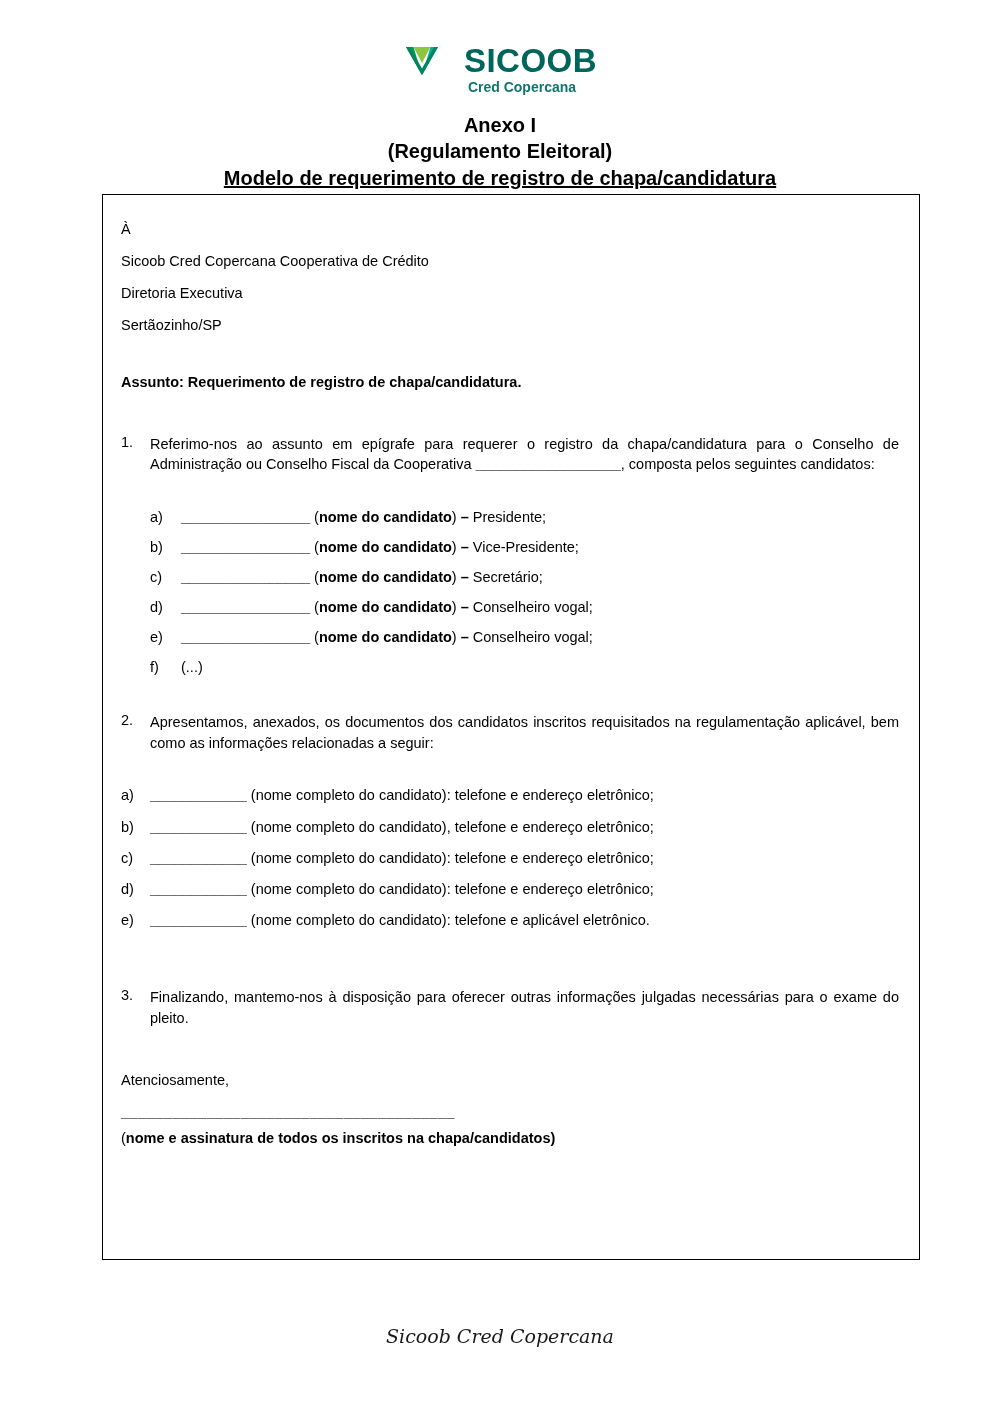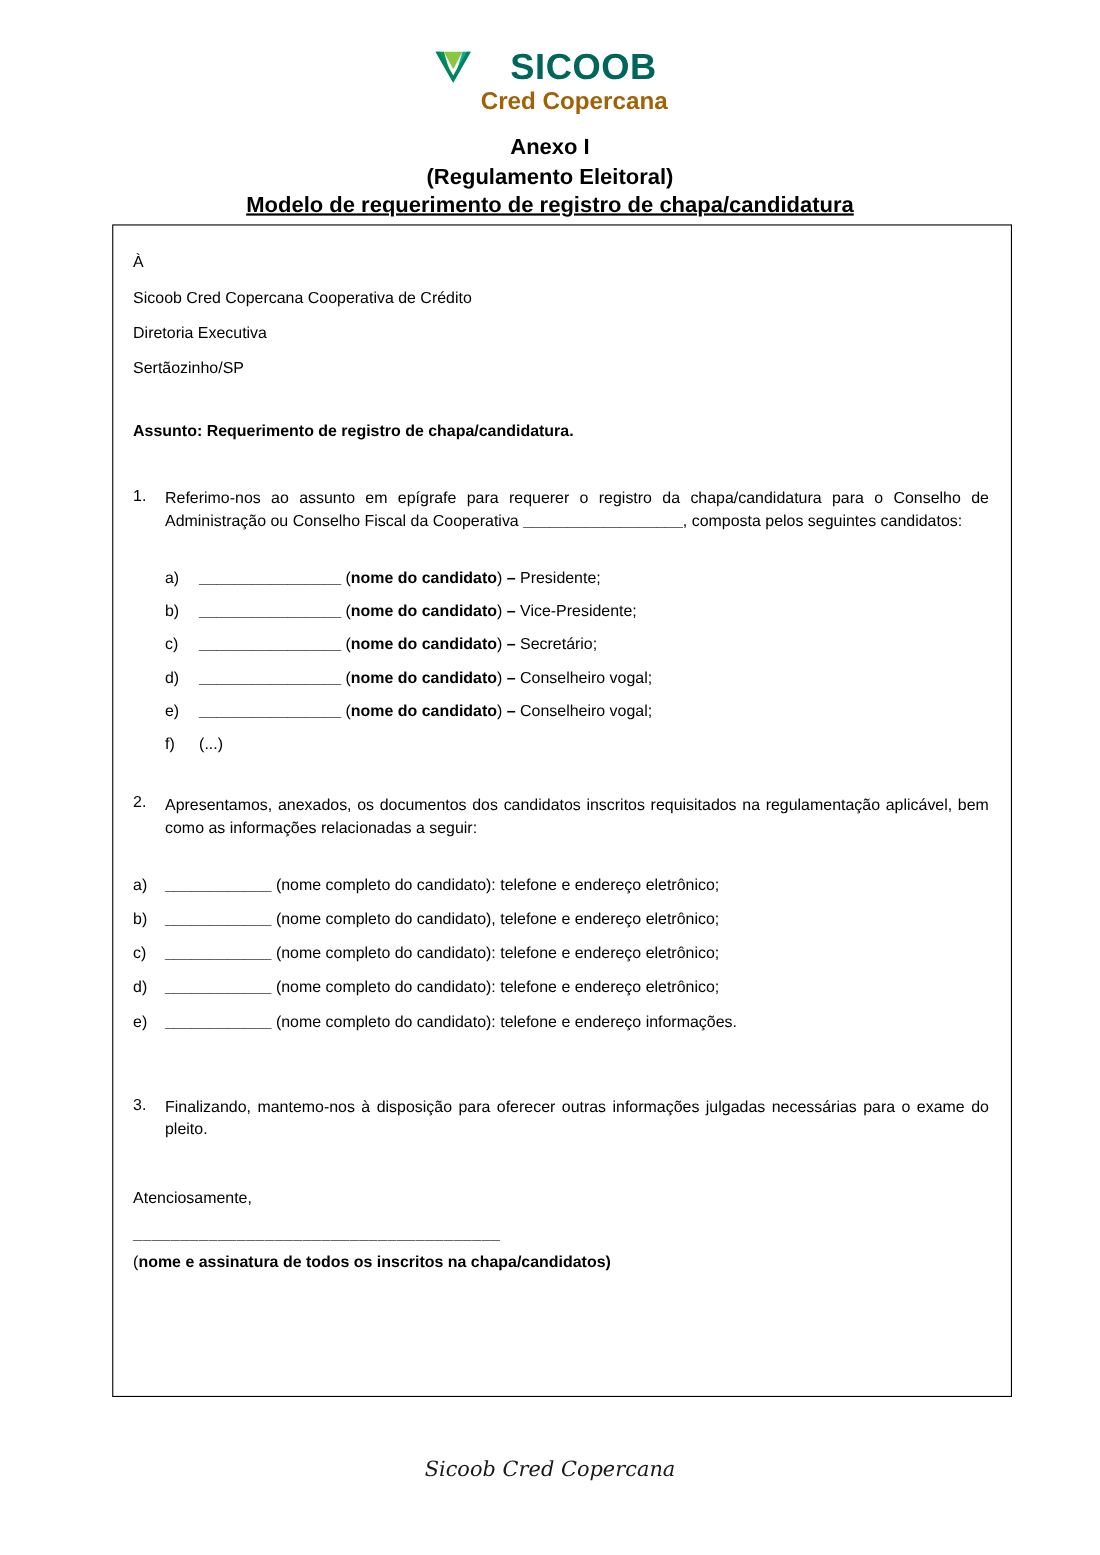--- a/index.html
+++ b/index.html
@@ -11,21 +11,21 @@
     position:relative;
   }
   .page { width:1000px; height:1414px; padding-top:44px; overflow:hidden; }
 
   
   .logo-row { display:flex; justify-content:center; }
   .logo { display:flex; align-items:flex-start; gap:6px; }
   .logo-mark { width:38px; height:32px; margin-top:2px; }
   .logo-text { display:flex; flex-direction:column; align-items:center; }
   .brand { font-size:33px; font-weight:bold; letter-spacing:0.5px; color:#00655B; line-height:1;margin-left:17px; }
-  .subbrand { font-size:22px; font-weight:bold; color:#a16207; line-height:1.2; margin-top:2px; }
+  .subbrand { font-size:14px; font-weight:bold; color:#0f766e; line-height:1.2; margin-top:2px; }
 
   
   .title-block { text-align:center; margin-top:16px; font-weight:bold; font-size:20px; line-height:1.32; }
   .title-underline { text-decoration:underline; }
 
   
   .box {
     margin:3px 0 0 102px;
     width:818px; height:1066px;
     border:1.5px solid #000;
@@ -150,21 +150,21 @@
       <div class="contact-row">
         <span class="lbl">c)</span>
         <span><span class="b">____________</span><span> (nome completo do candidato): telefone e endereço eletrônico;</span></span>
       </div>
       <div class="contact-row">
         <span class="lbl">d)</span>
         <span><span class="b">____________</span><span> (nome completo do candidato): telefone e endereço eletrônico;</span></span>
       </div>
       <div class="contact-row">
         <span class="lbl">e)</span>
-        <span><span class="b">____________</span><span> (nome completo do candidato): telefone e endereço informações.</span></span>
+        <span><span class="b">____________</span><span> (nome completo do candidato): telefone e aplicável eletrônico.</span></span>
       </div>
     </div>
 
     <div class="numbered item3">
       <span class="num">3.</span>
       <span class="ptext">Finalizando, mantemo-nos à disposição para oferecer outras informações julgadas necessárias para o exame do pleito.</span>
     </div>
 
 
     <div class="line closing">Atenciosamente,</div>

